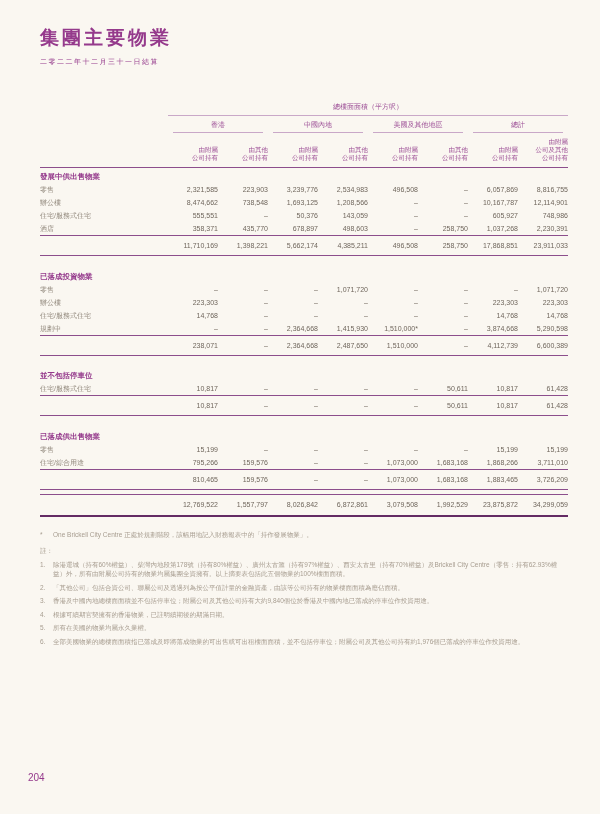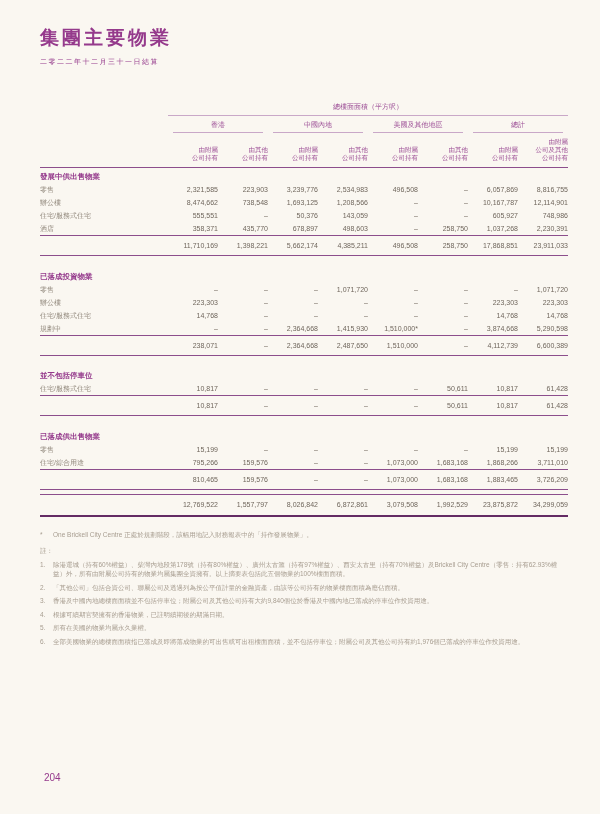--- a/index.html
+++ b/index.html
@@ -44,21 +44,21 @@
   tr.gap-s td{height:5px;}
   tr.total td{border-top:1px solid var(--lineT);border-bottom:2px solid var(--lineD);
     padding-top:3px;padding-bottom:4px;}
 
   .footnotes{margin-top:13px;width:528px;}
   .fn{display:flex;font-size:6.5px;line-height:9.5px;color:var(--foot);}
   .fn .m{flex:none;width:13px;}
   .fn .t{flex:1;white-space:normal;}
   .notes-label{font-size:6.5px;line-height:9.5px;color:var(--foot);margin-top:7px;}
   .note{margin-top:4px;}
-  .pageno{position:absolute;left:44px;top:772px;font-size:10px;color:var(--purple);}
+  .pageno{position:absolute;left:28px;top:772px;font-size:10px;color:var(--purple);}
 </style>
 </head>
 <body>
 
 <div class="page">
   <h1 class="title">集團主要物業</h1>
   <div class="subtitle">二零二二年十二月三十一日結算</div>
 
   <table>
     <colgroup>

